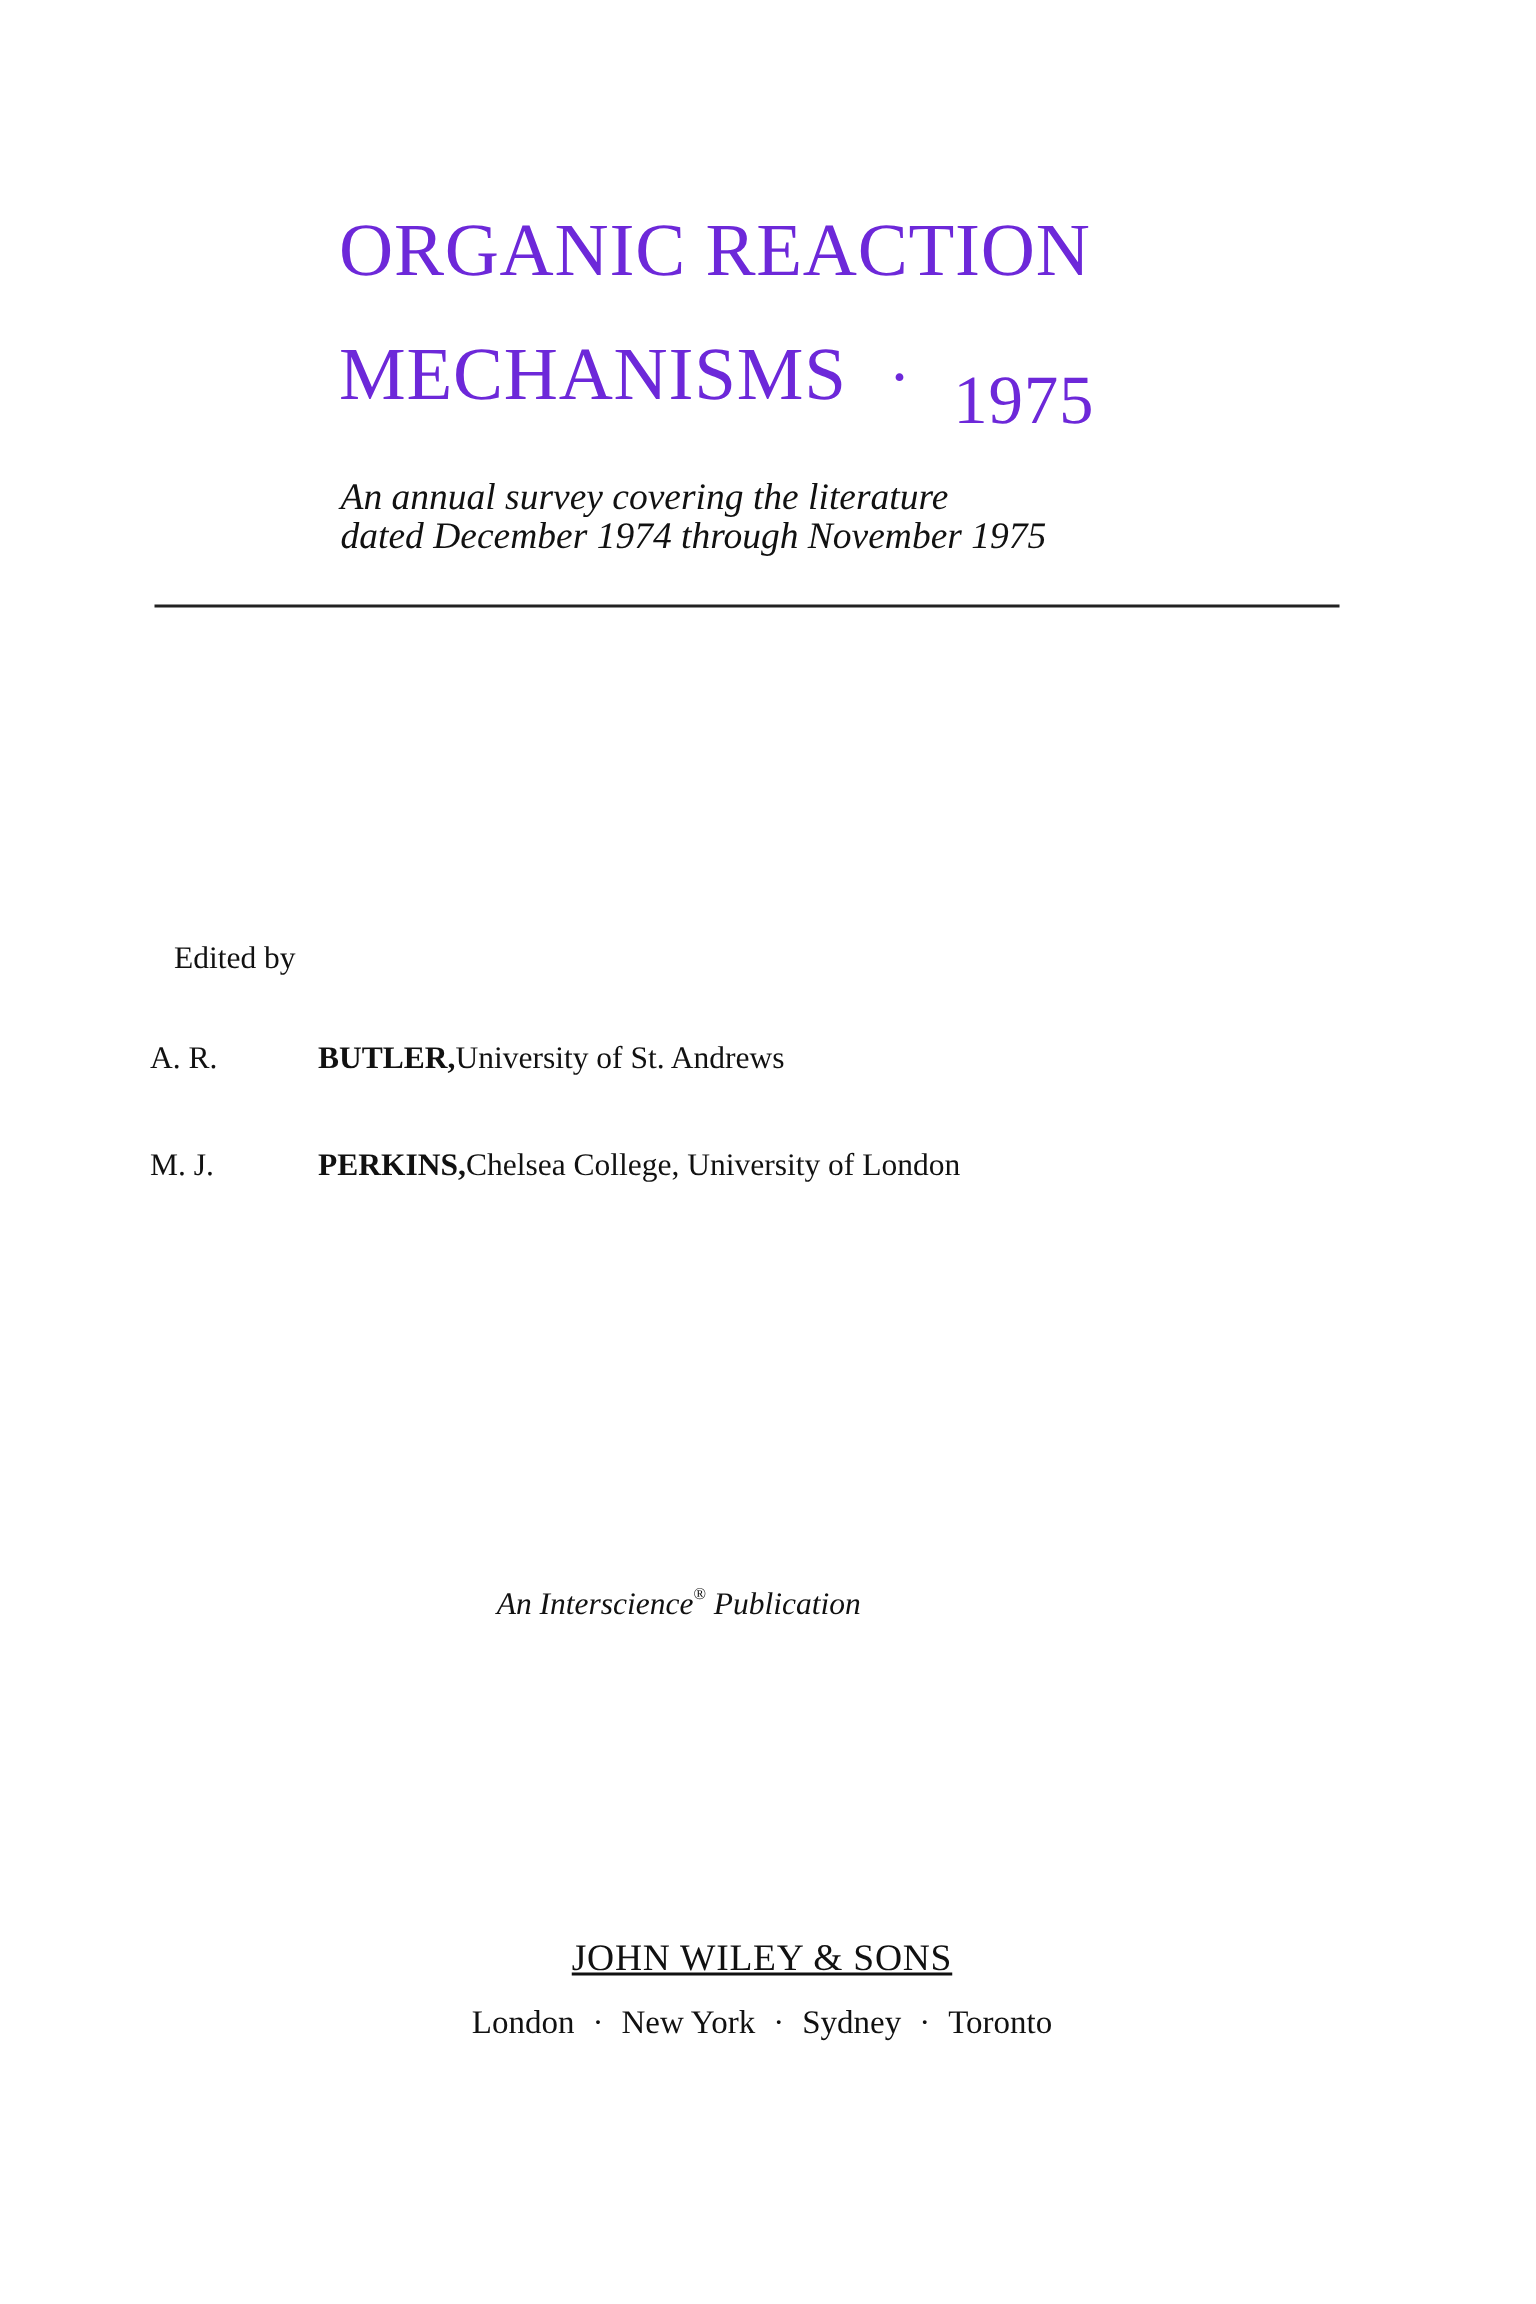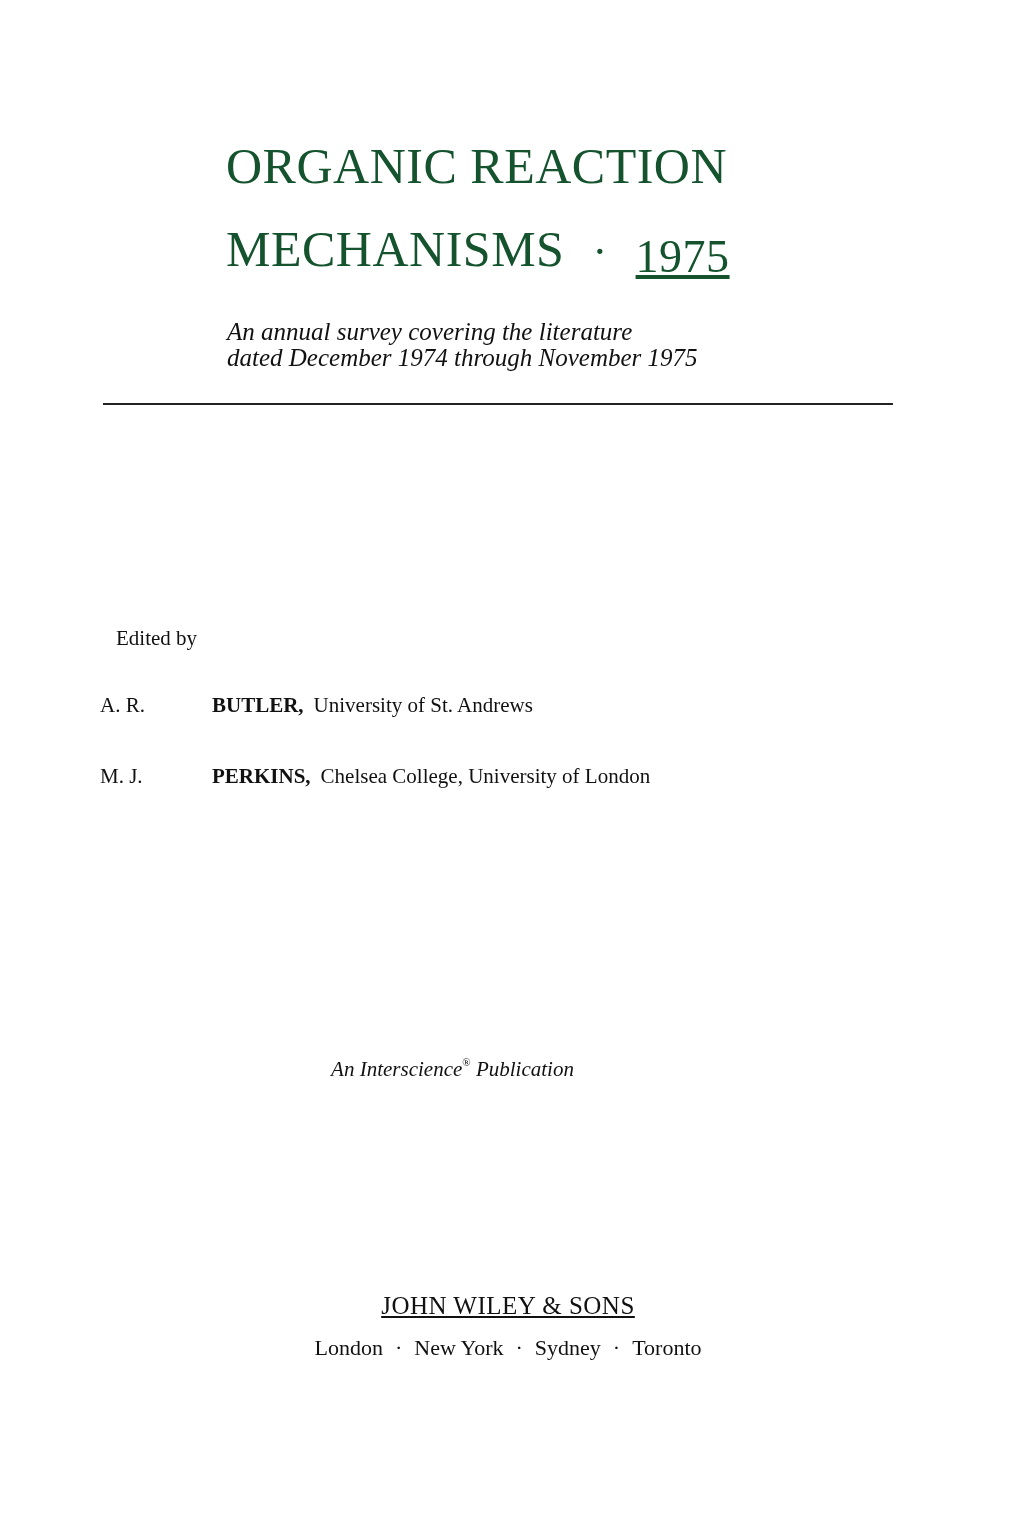--- a/index.html
+++ b/index.html
@@ -14,26 +14,26 @@
       overflow: hidden;
       font-family: "Liberation Serif", "DejaVu Serif", serif;
       color: #111111;
     }
     .abs { position: absolute; white-space: nowrap; }
 
     .title-line {
       font-size: 50px;
       letter-spacing: 0.5px;
       line-height: 1;
-      color: #14532d;
+      color: #6d28d9;
     }
     .title-1 { left: 226px; top: 141px; }
     .title-2 { left: 226px; top: 224px; }
     .title-sep { display: inline-block; margin: 0 28px 0 28px; font-size: 44px; }
-    .title-year { font-size: 46px; position: relative; top: 6px; text-decoration: underline; }
+    .title-year { font-size: 46px; position: relative; top: 16px; }
 
     .subtitle {
       font-style: italic;
       font-size: 25px;
       line-height: 1;
       left: 227px;
     }
     .subtitle-1 { top: 305px; margin-top: 14px; }
     .subtitle-2 { top: 345px; }
 
@@ -46,21 +46,21 @@
       background: #222;
     }
 
     .edited-by { left: 116px; top: 626px; font-size: 21px; }
 
     .editor { left: 100px; font-size: 21px; line-height: 1; }
     .editor-1 { top: 695px; }
     .editor-2 { top: 734px; }
     .editor-initials { display: inline-block; width: 112px; }
     .editor-name { display: inline-block; font-weight: bold; }
-    .editor-affil { margin-left: 10px; }
+    .editor-affil { }
     .editor-2 .editor-initials { width: 112px; margin-top: 32px; }
 
     .imprint {
       left: 0; width: 905px; text-align: center;
       top: 1057px;
       font-style: italic;
       font-size: 21px;
     }
     .imprint sup { font-size: 11px; font-style: normal; position: relative; top: -2px; }
 

